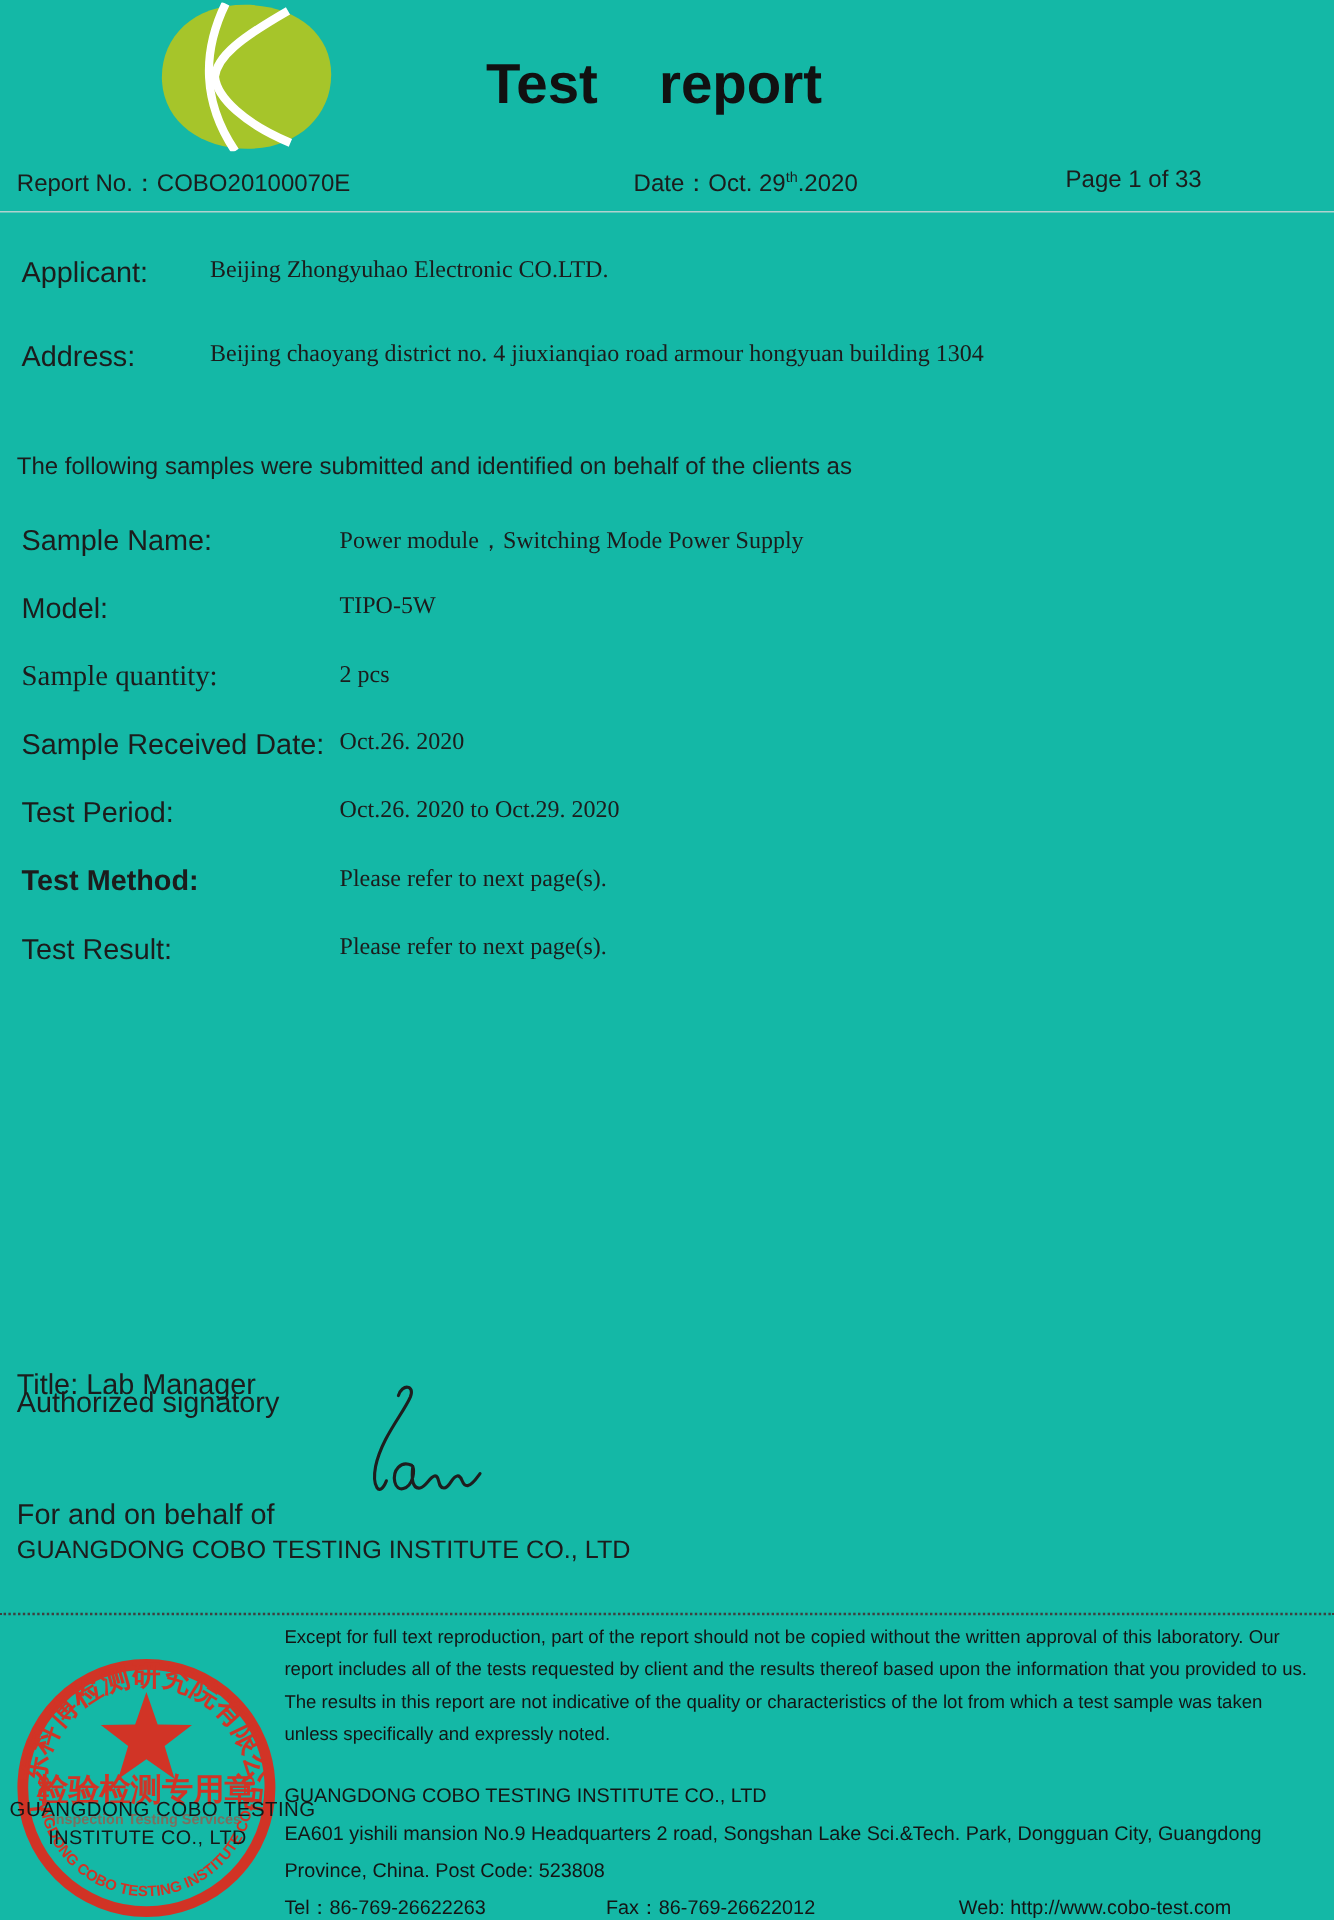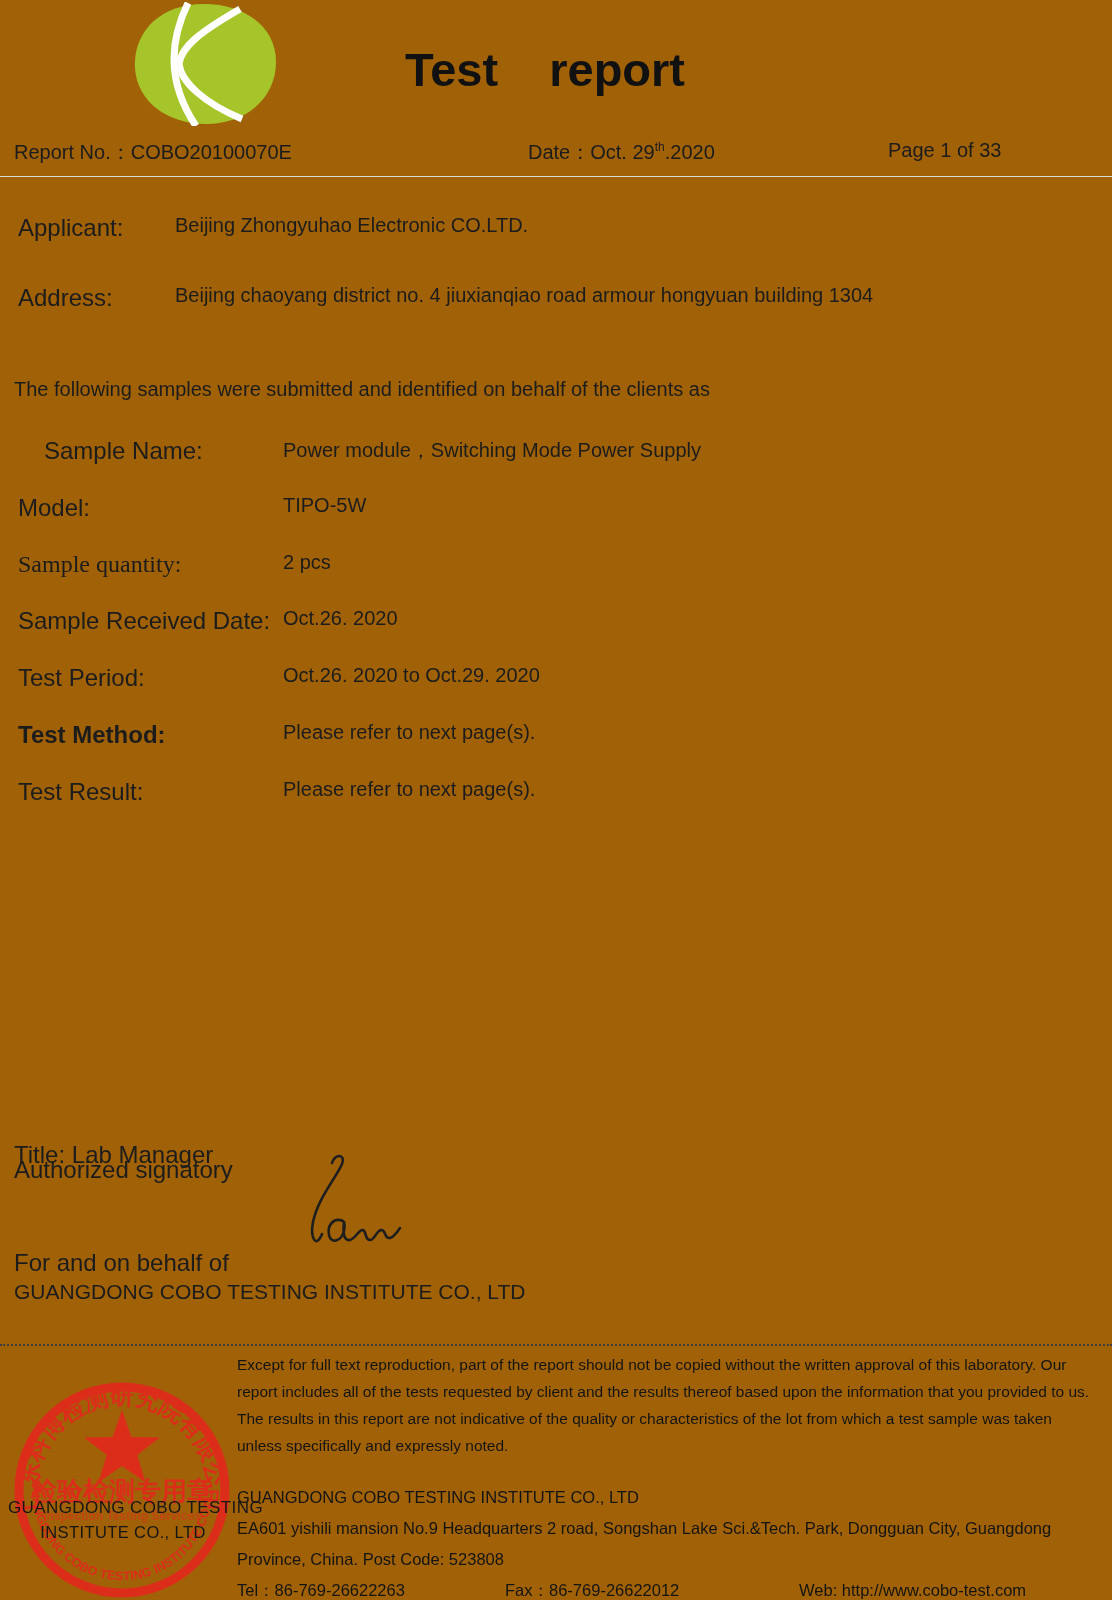--- a/index.html
+++ b/index.html
@@ -1,20 +1,20 @@
 <!DOCTYPE html>
 <html><head>
 <meta charset="utf-8">
 <style>
   html,body{margin:0;padding:0;background:#ffffff;}
   .page{
     position:relative;
     width:1112px;
     height:1600px;
-    background:#a16207;
+    background:#14b8a6;
     overflow:hidden;
     font-family:"Liberation Sans", sans-serif;
     color:#1c1c1c;
   }
   .abs{position:absolute;}
   .doc-title{
     left:0; top:42px; width:1090px;
     text-align:center;
     font-size:47px;
     font-weight:bold;
@@ -22,21 +22,21 @@
     word-spacing:38px;
     color:#111;
   }
   .meta{font-size:20px; top:139px;}
   .meta sup{font-size:12px; vertical-align:super;}
   .rule-light{
     left:0; top:176px; width:1112px; height:1px;
     background:#d9d9d9;
   }
   .lbl{left:18px; font-size:24px;}
-  .val{font-size:20px;}
+  .val{font-size:20px;font-family:Liberation Serif, serif;}
   .val.col1{left:175px;}
   .val.col2{left:283px;}
   .intro{left:14px; top:378px; font-size:20px;}
   .sig-block{font-size:24px;}
   .company-line{font-size:21px;}
   .dotted-sep{
     left:0; top:1344px; width:1112px; height:0;
     border-top:2px dotted #3f3f3f;
   }
   .footer{
@@ -85,21 +85,21 @@
   <div class="abs rule-light"></div>
 
   <div class="abs lbl" style="top:214px;">Applicant:</div>
   <div class="abs val col1" style="top:214px;">Beijing Zhongyuhao Electronic CO.LTD.</div>
 
   <div class="abs lbl" style="top:284px;">Address:</div>
   <div class="abs val col1" style="top:284px;">Beijing chaoyang district no. 4 jiuxianqiao road armour hongyuan building 1304</div>
 
   <div class="abs intro">The following samples were submitted and identified on behalf of the clients as</div>
 
-  <div class="abs lbl" style="top:437px;margin-left:26px;">Sample Name:</div>
+  <div class="abs lbl" style="top:437px;">Sample Name:</div>
   <div class="abs val col2" style="top:437px;">Power module，Switching Mode Power Supply</div>
 
   <div class="abs lbl" style="top:494px;">Model:</div>
   <div class="abs val col2" style="top:494px;">TIPO-5W</div>
 
   <div class="abs lbl" style="top:551px;font-family:Liberation Serif, serif;">Sample quantity:</div>
   <div class="abs val col2" style="top:551px;">2 pcs</div>
 
   <div class="abs lbl" style="top:607px;">Sample Received Date:</div>
   <div class="abs val col2" style="top:607px;">Oct.26. 2020</div>

